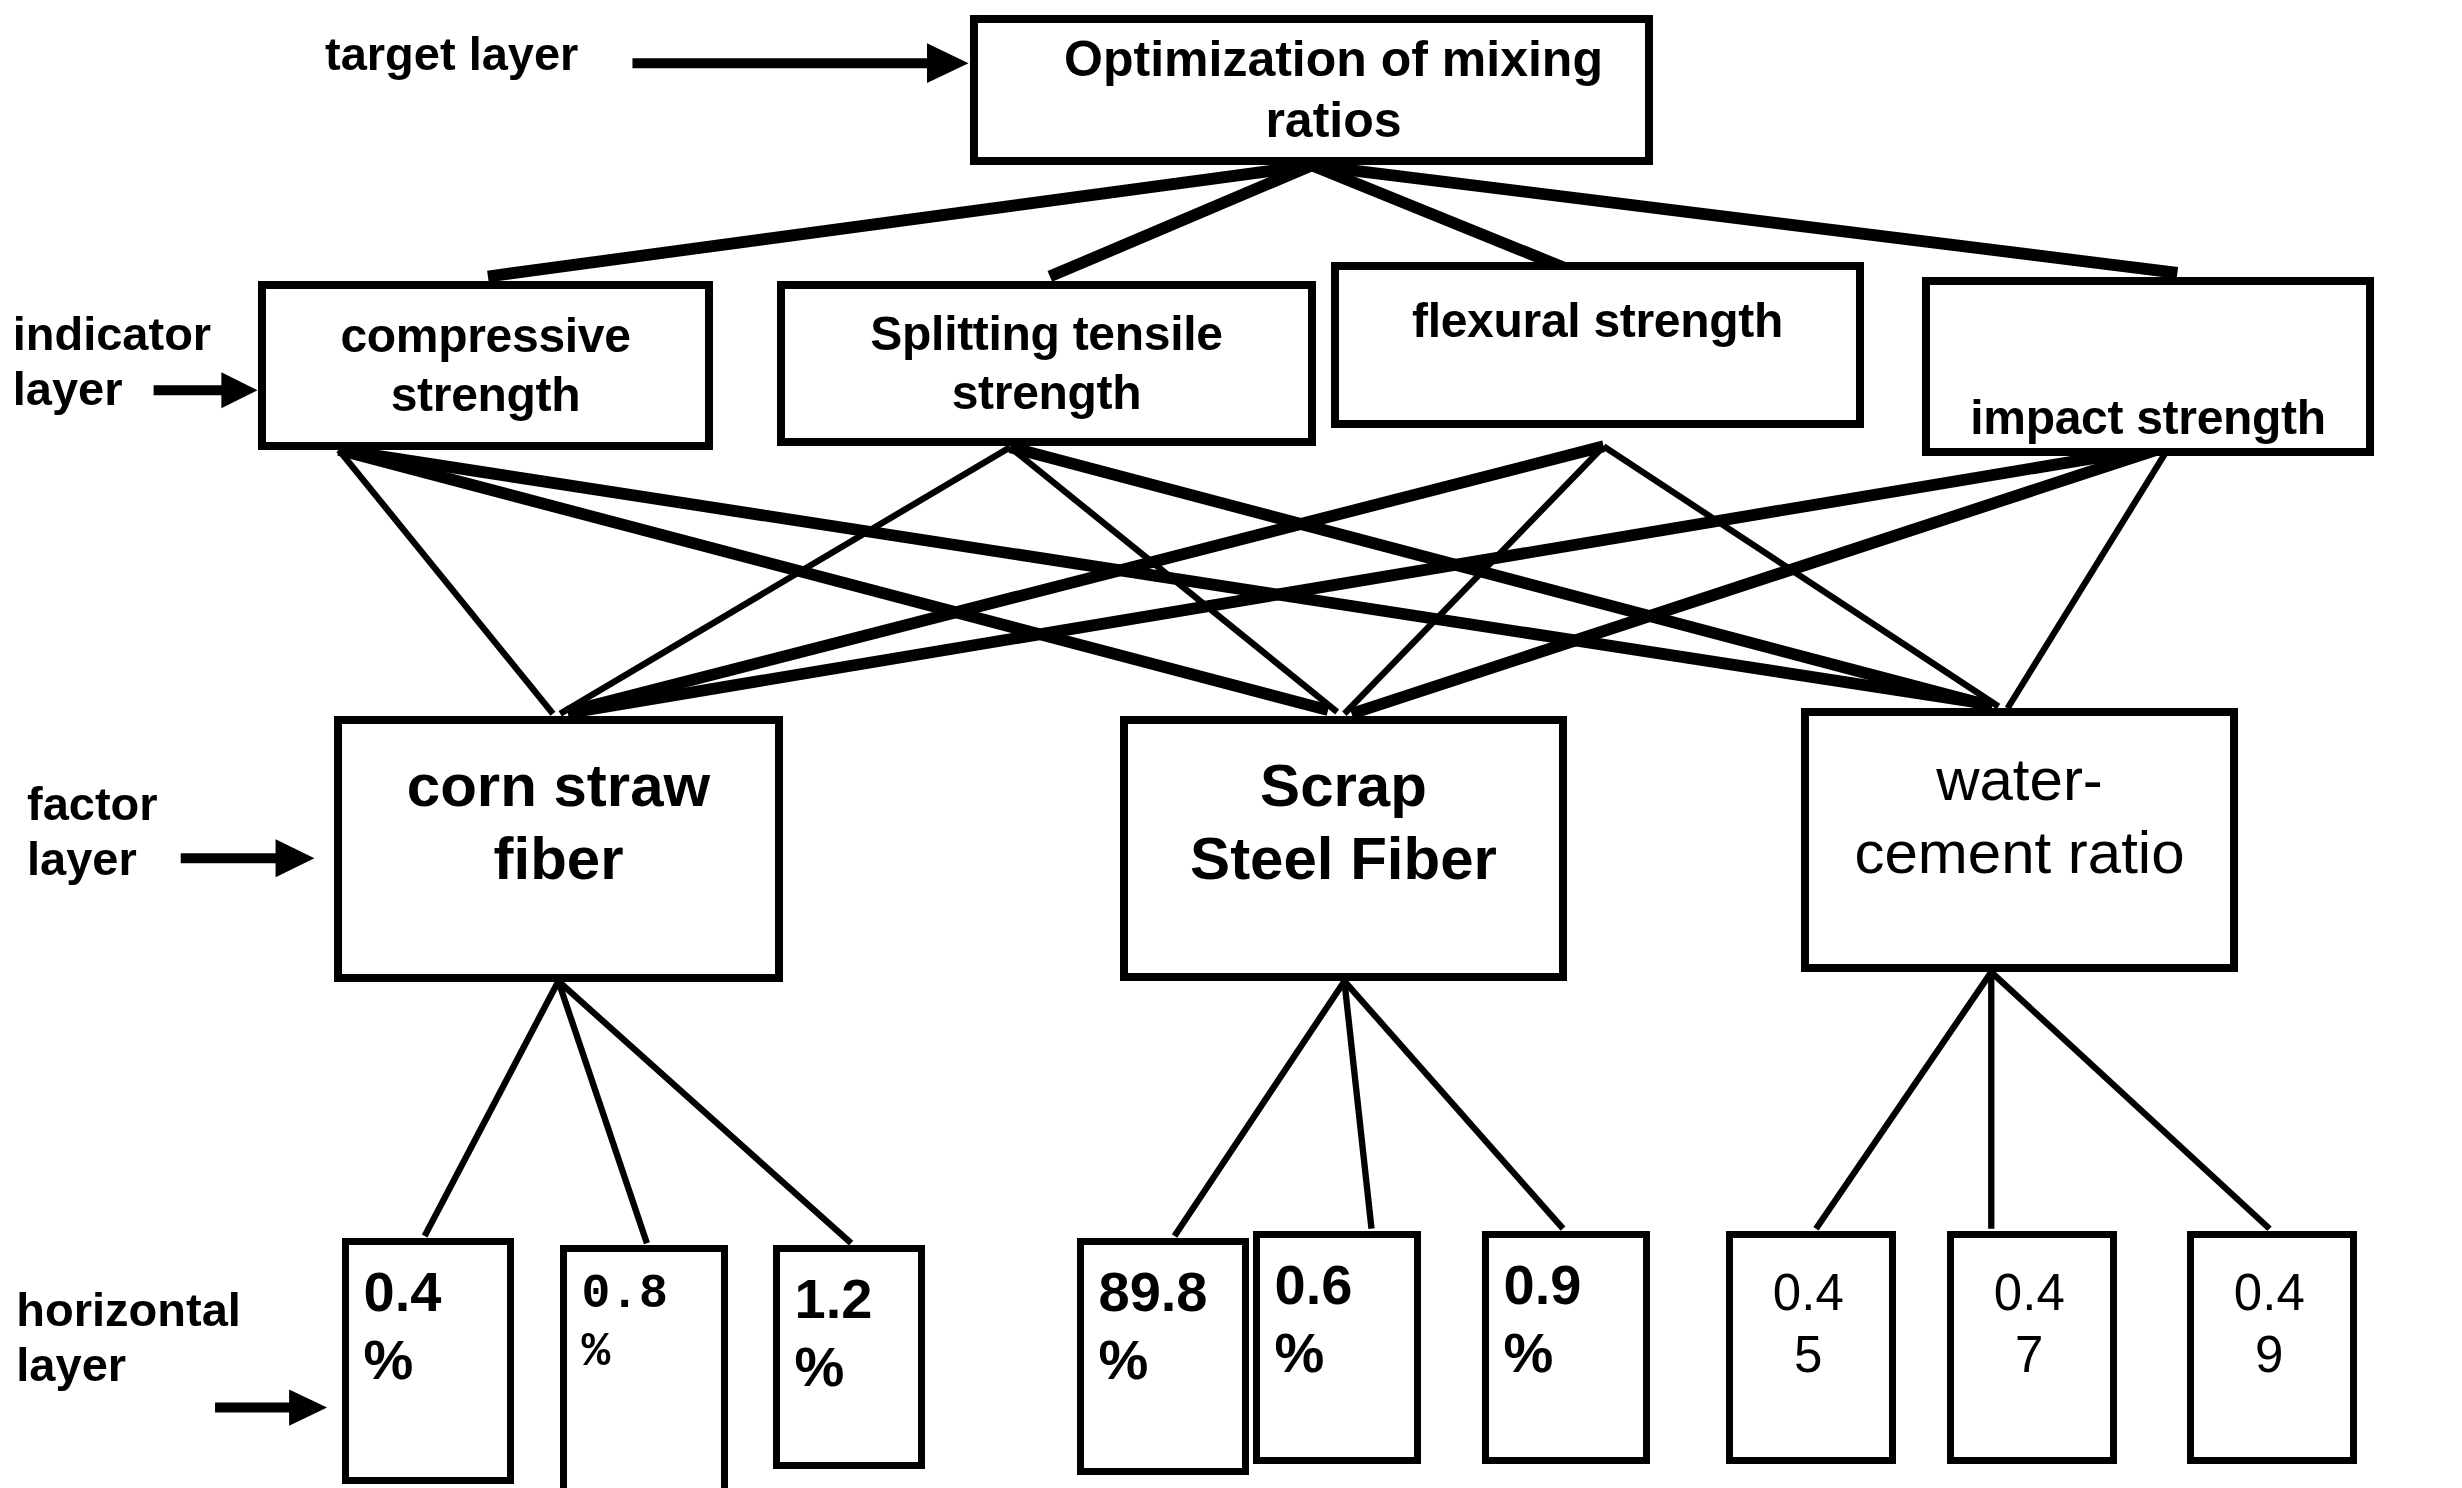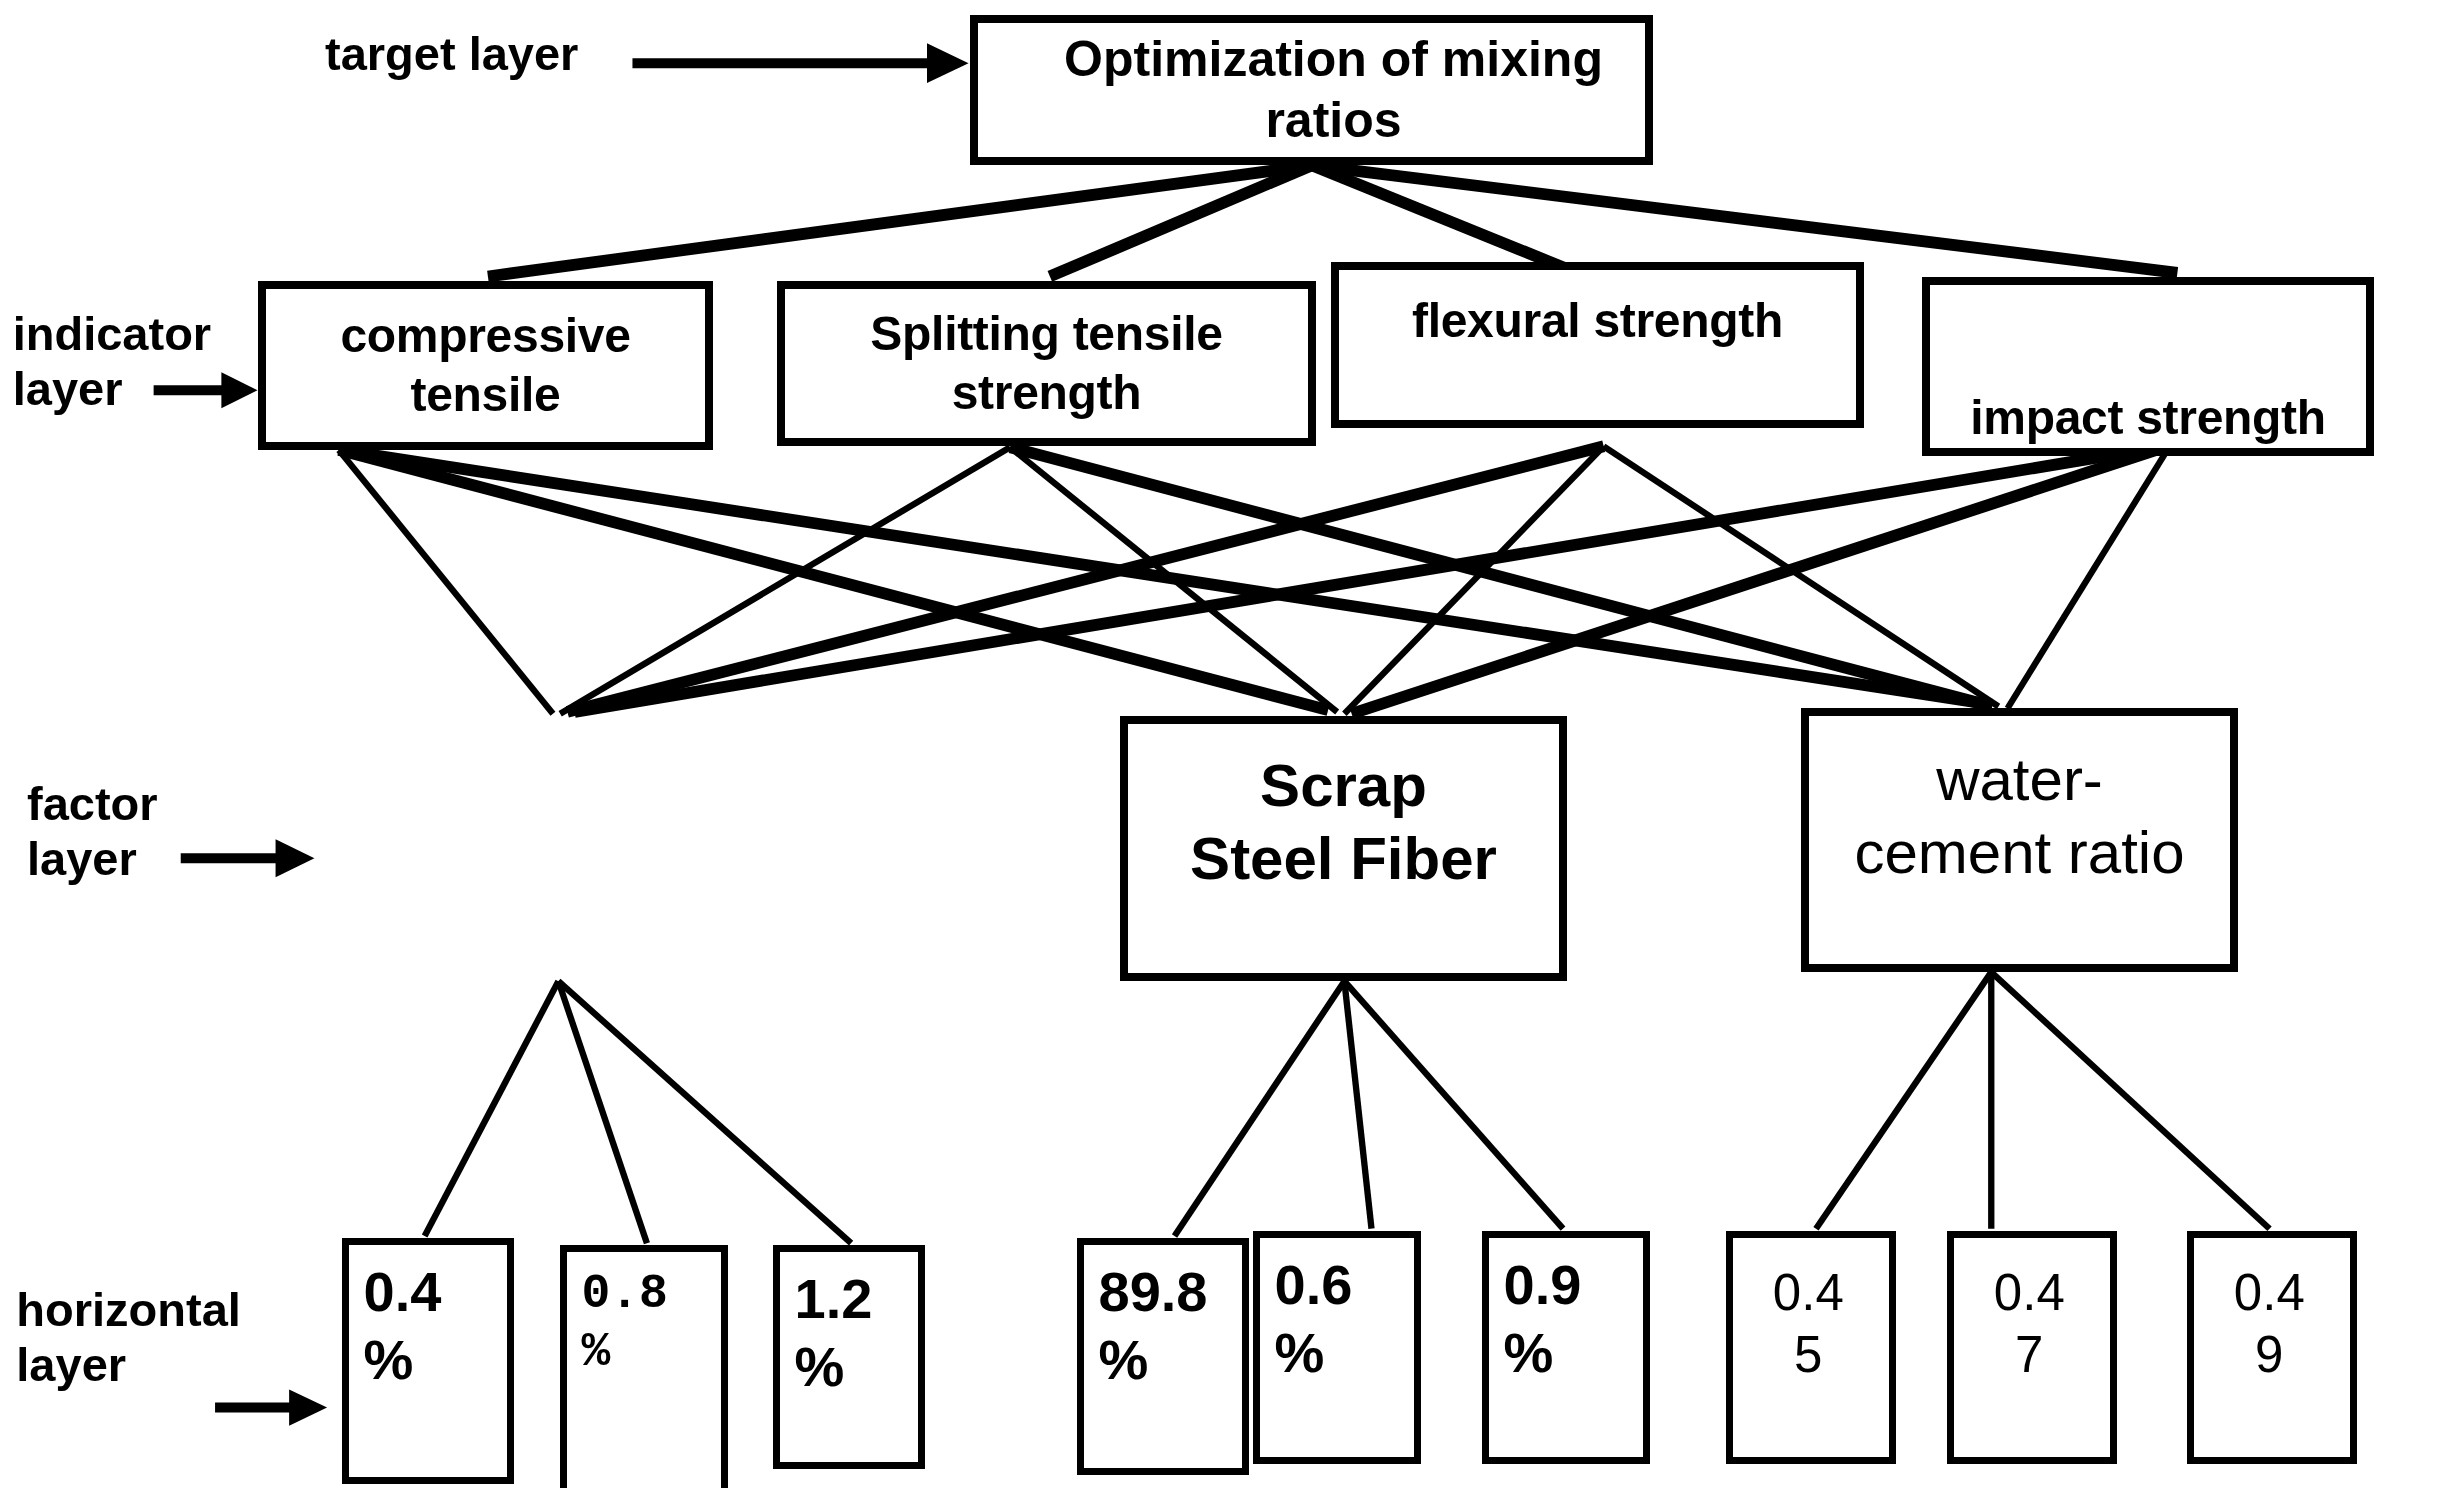--- a/index.html
+++ b/index.html
@@ -192,33 +192,37 @@
   <div class="layer-label ll-horizontal">horizontal
 layer</div>
 
   <div class="node target">
     <div class="node-inner">Optimization of mixing
 ratios</div>
   </div>
 
   <div class="node indicator ind-0">
     <div class="node-inner">compressive
-tensile</div>
+strength</div>
   </div>
   <div class="node indicator ind-1">
     <div class="node-inner">Splitting tensile
 strength</div>
   </div>
   <div class="node indicator ind-2">
     <div class="node-inner">flexural strength</div>
   </div>
   <div class="node indicator ind-3">
     <div class="node-inner">impact strength</div>
   </div>
 
+  <div class="node factor fac-0">
+    <div class="node-inner">corn straw
+fiber</div>
+  </div>
   <div class="node factor fac-1">
     <div class="node-inner">Scrap
 Steel Fiber</div>
   </div>
   <div class="node factor fac-2">
     <div class="node-inner">water-
 cement ratio</div>
   </div>
 
   <div class="node leaf lf-0">

